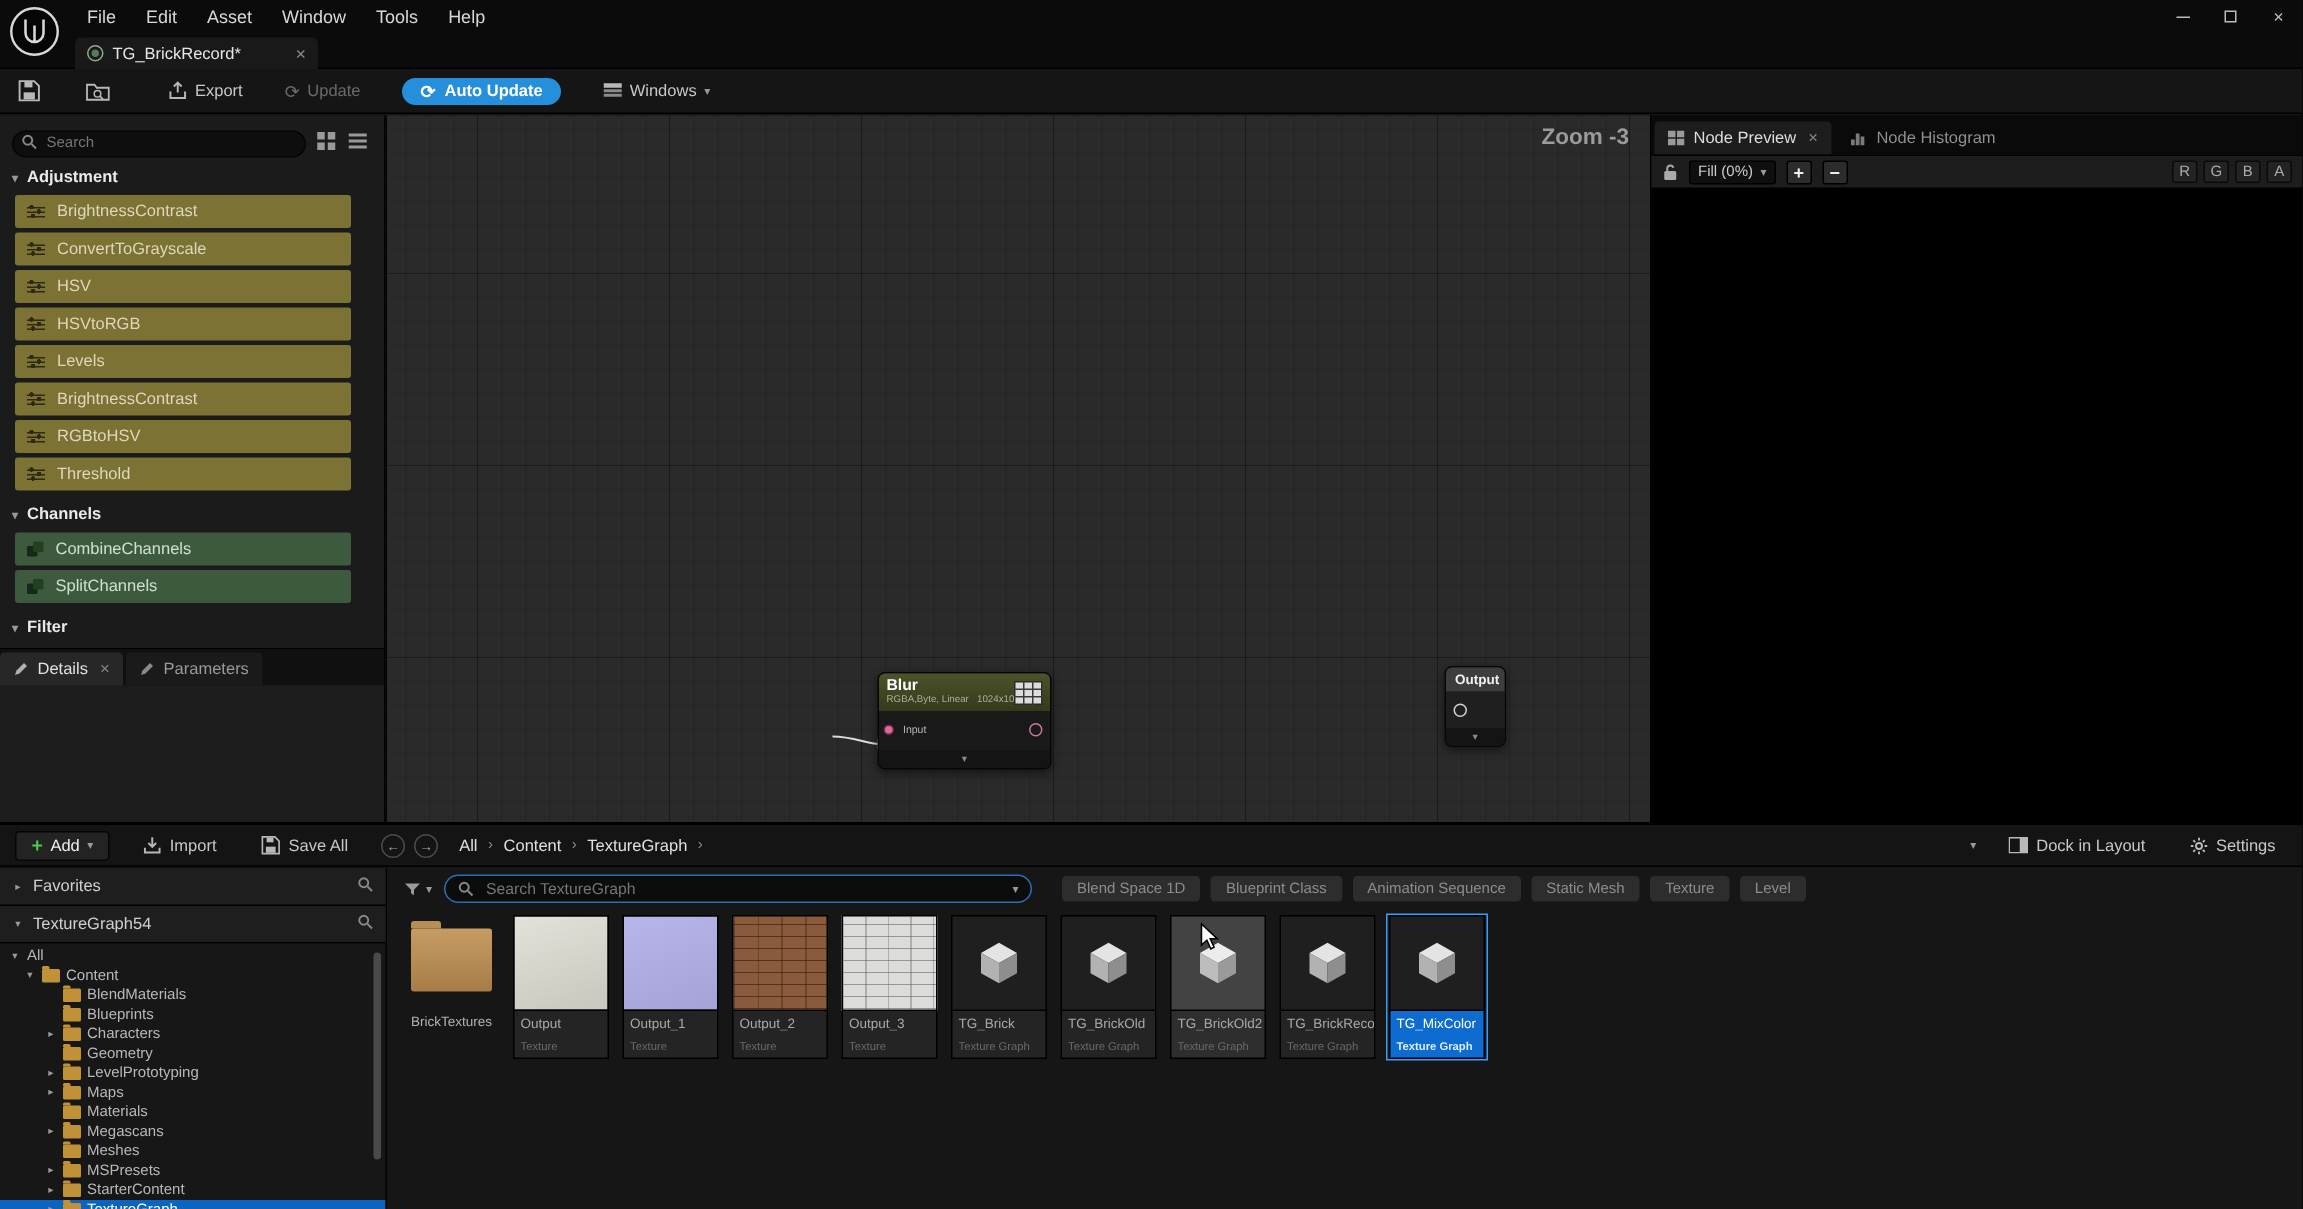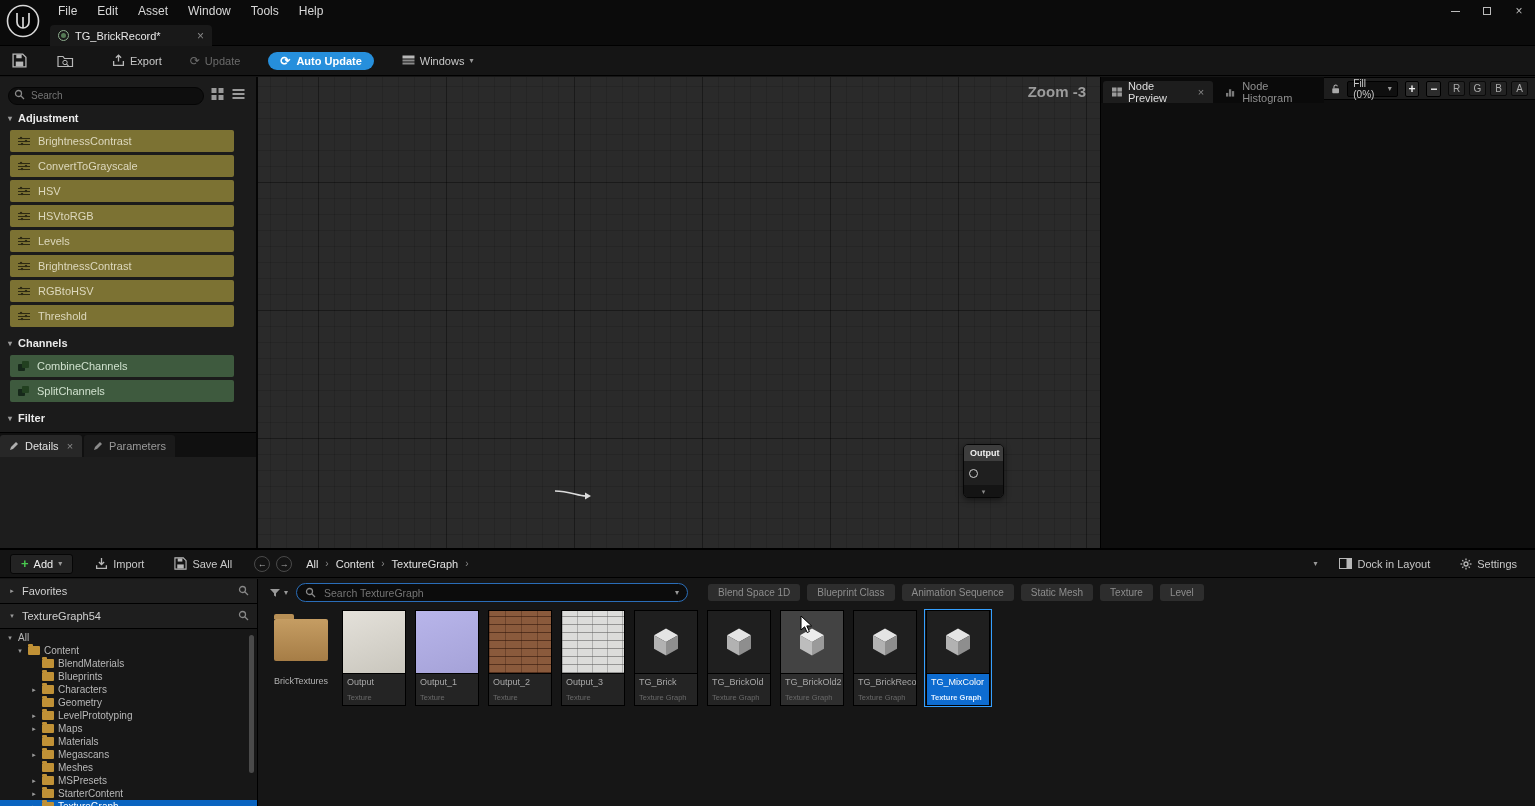--- a/index.html
+++ b/index.html
@@ -87,21 +87,21 @@
   .n-body{position:relative;background:#191919;}
   .node-foot{height:12px;background:#141414;border-radius:0 0 4px 4px;display:flex;align-items:center;justify-content:center;
              color:#8a8a8a;font-size:7px;line-height:7px;}
   .pin{width:9px;height:9px;border-radius:50%;background:#e0679a;border:1px solid #6e2846;position:absolute;}
   .pin.hollow{background:transparent;border:1.5px solid #c9799e;}
   .pin.ring{background:transparent;border:1.5px solid #d0d0d0;}
   .in-label{position:absolute;left:16px;top:50%;transform:translateY(-50%);font-size:7px;color:#b8b8b8;}
   .out-head{background:#3d3d3d;border-radius:4px 4px 0 0;padding:3px 6px;font-size:9px;font-weight:bold;color:#f0f0f0;}
 
   
-  .preview{width:435px;flex:none;background:#0e0e0e;border-left:1px solid #000;display:flex;flex-direction:row;}
+  .preview{width:435px;flex:none;background:#0e0e0e;border-left:1px solid #000;display:flex;flex-direction:column;}
   .pv-tabs{height:26px;background:#0a0a0a;display:flex;align-items:flex-end;padding-left:2px;gap:4px;}
   .pv-tab{height:22px;display:flex;align-items:center;gap:6px;padding:0 9px;font-size:11px;border-radius:3px 3px 0 0;}
   .pv-tab.active{background:#1d1d1d;color:#dedede;}
   .pv-tab.inactive{color:#8f8f8f;}
   .pv-bar{height:23px;background:#1d1d1d;border-top:1px solid #000;border-bottom:1px solid #000;
           display:flex;align-items:center;gap:7px;padding:0 7px;}
   .fill-dd{height:16px;background:#0f0f0f;border:1px solid #000;border-radius:2px;display:flex;align-items:center;
            gap:5px;padding:0 5px;font-size:10px;color:#ccc;}
   .pm{width:17px;height:16px;background:#2c2c2c;border:1px solid #000;border-radius:2px;color:#f0f0f0;font-weight:bold;
       display:flex;align-items:center;justify-content:center;font-size:12px;line-height:12px;}
@@ -359,20 +359,43 @@
 
     <div class="graph">
       <div class="zoom-label">Zoom -3</div>
 
       <svg style="position:absolute;inset:0;pointer-events:none" width="100%" height="100%">
         <path d="M297,414 C311,414 320,419 328,419" stroke="#dcdcdc" stroke-width="1.4" fill="none"></path>
         <polygon points="327,415.5 333,419 327,422.5" fill="#dcdcdc"></polygon>
       </svg>
 
 
+      <div class="node" style="left:327px;top:371px;width:116px;">
+        <div class="n-head">
+          <div class="n-titles">
+            <div class="n-title">Blur</div>
+            <div class="n-sub">RGBA,Byte, Linear   1024x1024</div>
+          </div>
+          <svg width="19" height="16" viewBox="0 0 19 16">
+              <rect x="0.5" y="0.5" width="18" height="15" fill="#dcdcdc" stroke="#2a2a2a"></rect>
+              <g stroke="#3a3a3a" stroke-width="1">
+                <line x1="0" y1="5.5" x2="19" y2="5.5"></line>
+                <line x1="0" y1="10.5" x2="19" y2="10.5"></line>
+                <line x1="6.5" y1="0" x2="6.5" y2="16"></line>
+                <line x1="12.5" y1="0" x2="12.5" y2="16"></line>
+              </g>
+            </svg>
+        </div>
+        <div class="n-body" style="height:26px">
+          <span class="pin" style="left:3px;top:9px;width:7px;height:7px;"></span>
+          <span class="in-label">Input</span>
+          <span class="pin hollow" style="right:5px;top:8px;"></span>
+        </div>
+        <div class="node-foot">▾</div>
+      </div>
 
       <div class="node" style="left:705px;top:367px;width:41px;">
         <div class="out-head">Output</div>
         <div class="n-body" style="height:24px;background:#1f1f1f">
           <span class="pin ring" style="left:5px;top:8px;"></span>
         </div>
         <div class="node-foot">▾</div>
       </div>
     </div>
 

